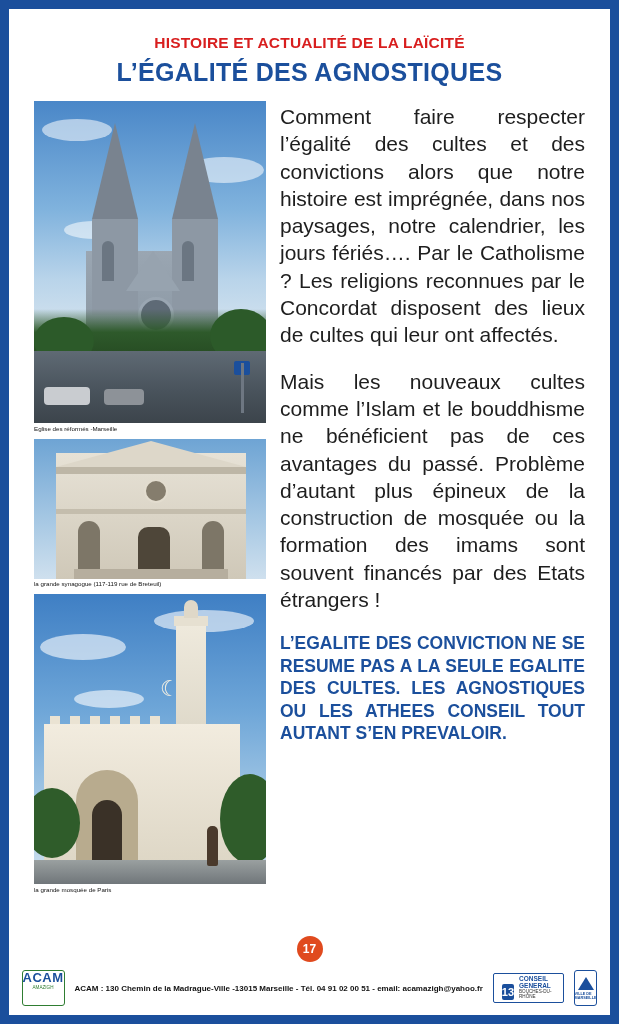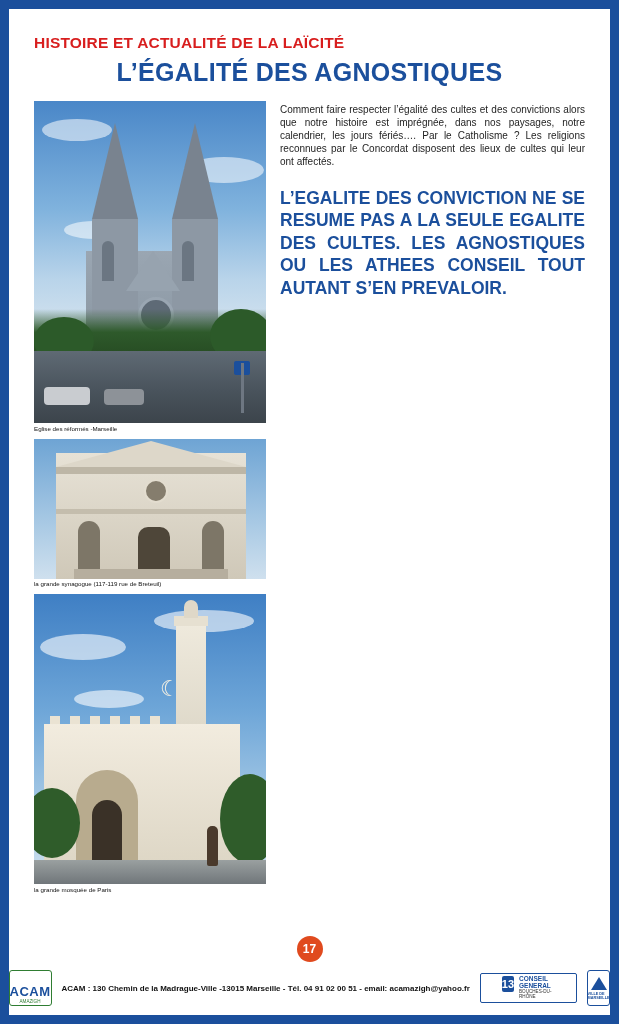--- a/index.html
+++ b/index.html
@@ -29,20 +29,21 @@
   }
   .content {
     position: absolute;
     left: 0; top: 0; right: 0; bottom: 0;
     padding: 18px 22px 0 22px;
     box-sizing: border-box;
   }
 
   
   .kicker {
+    text-align: center;
     color: #d81e1e;
     font-weight: bold;
     font-size: 15.5px;
     letter-spacing: 0.2px;
     margin: 4px 0 6px 0;
     font-family: "Liberation Sans", sans-serif;
   }
   .title {
     text-align: center;
     color: #1b4f9c;
@@ -232,21 +233,21 @@
     position:absolute; background:#2f5c2a; border-radius:50%;
   }
   .p3-person {
     position:absolute; right:48px; bottom:18px; width:11px; height:40px;
     background:#4a3a2c; border-radius:5px 5px 2px 2px;
   }
 
   
   .para {
     color: #1e1e1e;
-    font-size: 10px;
+    font-size: 21px;
     line-height: 1.30;
     text-align: justify;
     margin: 0 0 19px 0;
     font-family: "Liberation Sans", sans-serif;
   }
   .para:last-child { margin-bottom: 0; }
   .conclusion {
     color: #1b4f9c;
     font-weight: bold;
     font-size: 17.5px;
@@ -287,32 +288,32 @@
     color: #111;
     font-weight: bold;
     text-align: right;
     white-space: nowrap;
   }
   .acam-logo {
     width: 62px; height: 34px;
     border: 1px solid #2f7d32;
     border-radius: 3px;
     display: flex; flex-direction: column;
-    align-items: center; justify-content: flex-end;
+    align-items: center; justify-content: flex-start;
     line-height: 1;
   }
   .acam-logo .acam-main {
     font-size: 13px; font-weight: bold; color: #1b4f9c; letter-spacing: 0.5px;
   }
   .acam-logo .acam-sub {
     font-size: 4.6px; color: #2f7d32; margin-top: 2px;
   }
   .cg-logo {
-    display: flex; align-items: flex-start; gap: 5px;
-    border: 1px solid #1b4f9c; border-radius: 2px; padding: 2px 21px;
+    display: flex; align-items: flex-end; gap: 5px;
+    border: 1px solid #1b4f9c; border-radius: 2px; padding: 2px 8px;
   }
   .cg-badge {
     width: 16px; height: 16px; background: #1b4f9c; color: #fff;
     font-size: 11px; font-weight: bold;
     display: flex; align-items: center; justify-content: center; border-radius: 2px;
   }
   .cg-text { line-height: 1.05; }
   .cg-t1 { font-size: 6.5px; font-weight: bold; color: #1b4f9c; }
   .cg-t2 { font-size: 4.6px; color: #333; }
   .mars-logo {
@@ -413,20 +414,21 @@
               <div class="p3-ground"></div>
               <div class="p3-person"></div>
             </div>
             <div class="caption">la grande mosquée de Paris</div>
           </div>
 
         </div>
 
         <div class="col-right">
           <p class="para">Comment faire respecter l’égalité des cultes et des convictions alors que notre histoire est imprégnée, dans nos paysages, notre calendrier, les jours fériés…. Par le Catholisme ? Les religions reconnues par le Concordat disposent des lieux de cultes qui leur ont affectés.</p>
+          <p class="para">Mais les nouveaux cultes comme l’Islam et le bouddhisme ne bénéficient pas de ces avantages du passé. Problème d’autant plus épineux de la construction de mosquée ou la formation des imams sont souvent financés par des Etats étrangers !</p>
           <p class="conclusion">L’EGALITE DES CONVICTION NE SE RESUME PAS A LA SEULE EGALITE DES CULTES. LES AGNOSTIQUES OU LES ATHEES CONSEIL TOUT AUTANT S’EN PREVALOIR.</p>
         </div>
 
       </div>
     </div>
 
     <div class="footer">
       <div class="page-num">17</div>
       <div class="footer-line">
         <div class="acam-logo">

